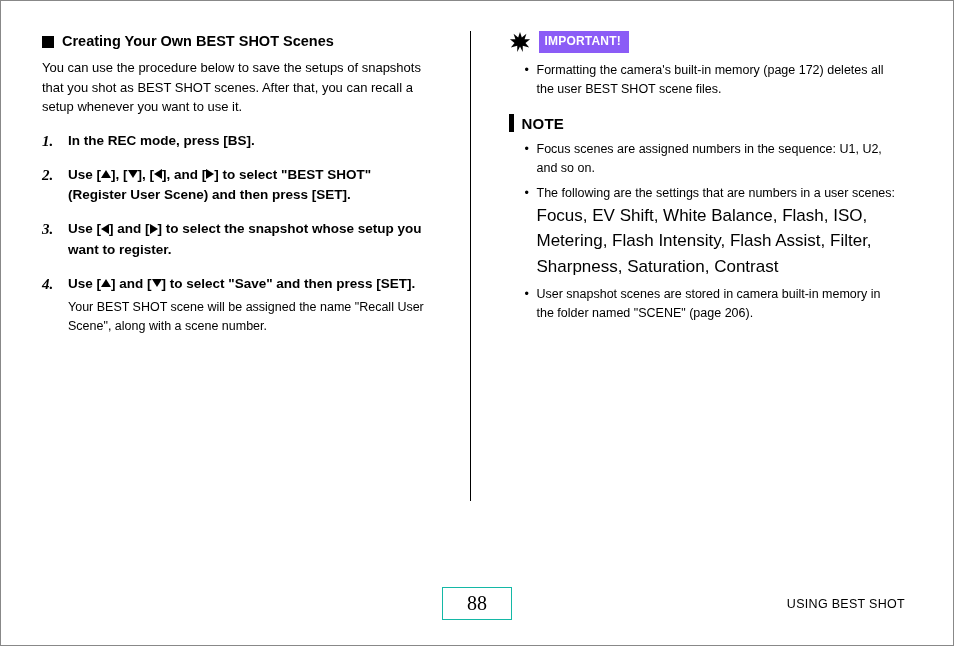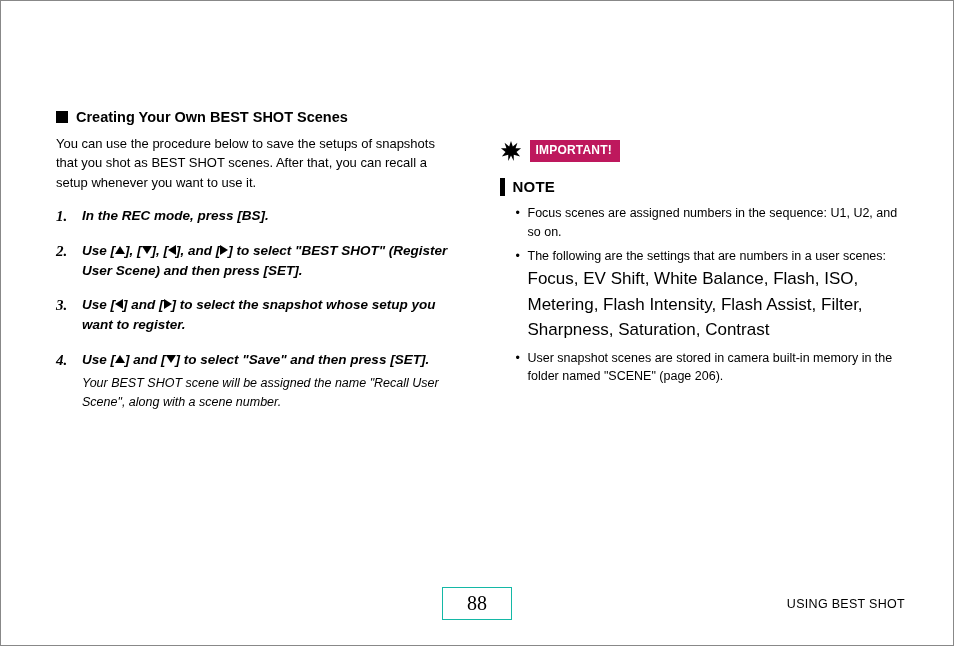--- a/index.html
+++ b/index.html
@@ -6,25 +6,24 @@
   html, body { width: 954px; height: 646px; }
   body {
     font-family: Arial, Helvetica, sans-serif;
     font-size: 13px;
     color: #000;
     background: #fff;
     position: relative;
     border: 1px solid #888;
   }
   .page {
-    padding: 30px 45px 60px 45px;
-    display: flex;
-    gap: 0;
+    padding: 30px 45px 60px 31px;
+    display: flex;
+    gap: 16px;
     height: 560px;
-    align-items: center;
   }
   .col {
     flex: 1;
     padding: 0 20px;
     line-height: 1.45;
   }
   .col-left { padding-left: 10px; padding-right: 22px; }
   .col-right { padding-left: 22px; padding-right: 10px; }
   .divider {
     width: 1px;
@@ -42,21 +41,20 @@
   .sq {
     display: inline-block;
     width: 12px;
     height: 12px;
     background: #000;
   }
   .intro { margin-bottom: 14px; line-height: 1.5; }
   ol.steps {
     list-style: none;
     counter-reset: step;
-    font-style: italic;
   }
   ol.steps > li {
     counter-increment: step;
     position: relative;
     padding-left: 26px;
     margin-bottom: 14px;
   }
   ol.steps > li::before {
     content: counter(step) ".";
     position: absolute;
@@ -90,21 +88,21 @@
   .arrow.left { border-top: 5px solid transparent; border-bottom: 5px solid transparent; border-right: 8px solid #000; }
   .arrow.right { border-top: 5px solid transparent; border-bottom: 5px solid transparent; border-left: 8px solid #000; }
 
   .important-row {
     display: flex;
     align-items: center;
     gap: 8px;
     margin-bottom: 8px;
   }
   .important-label {
-    background: #be185d;
+    background: #8b5cf6;
     color: #fff;
     font-weight: bold;
     font-size: 12px;
     padding: 2px 8px 2px 6px;
     letter-spacing: 0.2px;
   }
   .starburst { flex: 0 0 auto; }
   .note-row {
     display: flex;
     align-items: center;
@@ -203,20 +201,23 @@
 
   <div class="divider"></div>
 
   <div class="col col-right">
     <div class="important-row">
       <svg class="starburst" width="22" height="22" viewBox="0 0 24 24">
         <polygon points="12,1 14,7 19,3 17,9 23,9 18,13 22,18 15,16 15,23 12,17 9,23 9,16 2,18 6,13 1,9 7,9 5,3 10,7" fill="#000"></polygon>
       </svg>
       <span class="important-label">IMPORTANT!</span>
     </div>
+    <ul class="bullets">
+      <li>Formatting the camera's built-in memory (page 172) deletes all the user BEST SHOT scene files.</li>
+    </ul>
 
     <div class="note-row">
       <span class="note-bar"></span>
       <span class="note-label">NOTE</span>
     </div>
     <ul class="bullets">
       <li>Focus scenes are assigned numbers in the sequence: U1, U2, and so on.</li>
       <li>
         <span>The following are the settings that are numbers in a user scenes:</span>
         <span class="sub">Focus, EV Shift, White Balance, Flash, ISO, Metering, Flash Intensity, Flash Assist, Filter, Sharpness, Saturation, Contrast</span>

